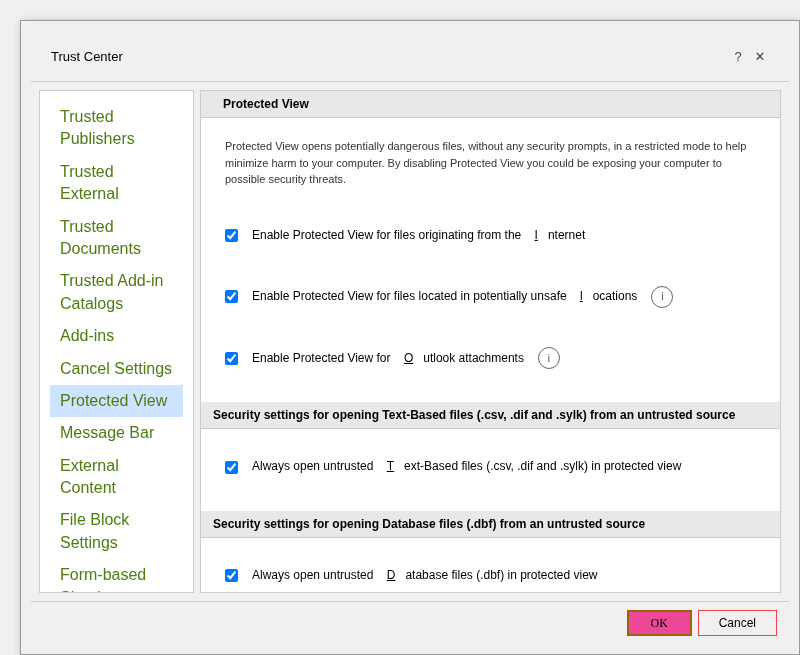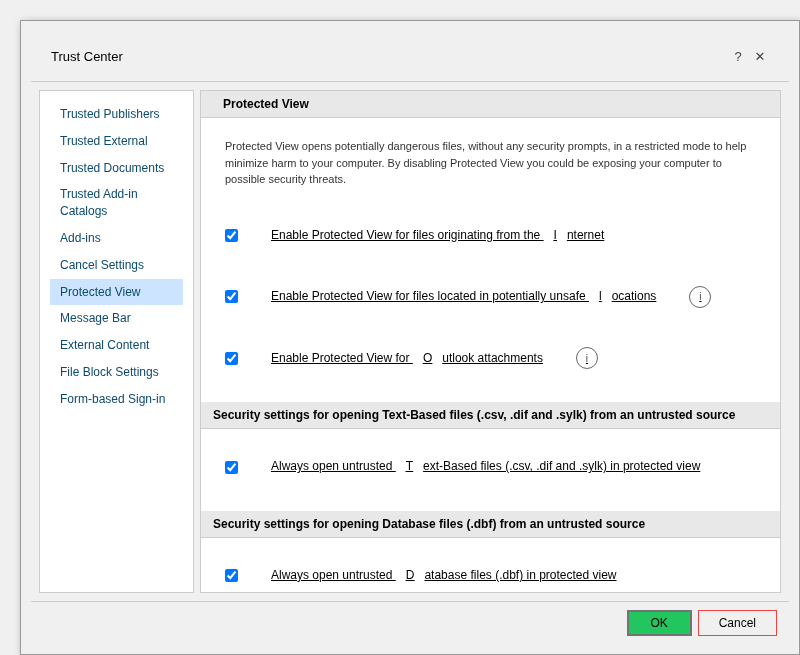--- a/index.html
+++ b/index.html
@@ -63,22 +63,22 @@
     .sidebar {
       width: 155px;
       flex-shrink: 0;
       background: #fff;
       border: 1px solid #ccc;
       overflow-y: auto;
     }
     .sidebar-item {
       padding: 5px 10px;
       cursor: pointer;
-      color: #0c4a6e;
-      font-size: 12px;
+      color: #4d7c0f;
+      font-size: 16px;
       line-height: 1.4;
     }
     .sidebar-item.active {
       background: #cce4ff;
       font-weight: normal;
     }
     .main-content {
       flex: 1;
       background: #fff;
       border: 1px solid #ccc;
@@ -97,24 +97,23 @@
     }
     .description-text {
       font-size: 11px;
       color: #333;
       line-height: 1.5;
       margin-bottom: 10px;
     }
     .checkbox-row {
       display: flex;
       align-items: center;
-      gap: 23px;
+      gap: 4px;
       margin-bottom: 6px;
       font-size: 12px;
-      text-decoration: underline;
     }
     .checkbox-row input[type="checkbox"] {
       margin: 0;
       width: 13px;
       height: 13px;
       cursor: pointer;
     }
     .checkbox-label {
       color: #000;
       line-height: 1.3;
@@ -143,22 +142,23 @@
     .footer-btn {
       padding: 4px 20px;
       font-size: 12px;
       border: 1px solid #ef4444;
       background: #f0f0f0;
       cursor: pointer;
       min-width: 65px;
       height: 26px;
     }
     .footer-btn.ok-btn {
-      border: 2px solid #737373;
-      background: #22c55e;
+      border: 2px solid #a16207;
+      background: #ec4899;
+      font-family: Liberation Serif, serif;
     }
     .underline {
       text-decoration: underline;
     }
   </style>
 </head>
 <body>
 
 <div class="dialog">
 

